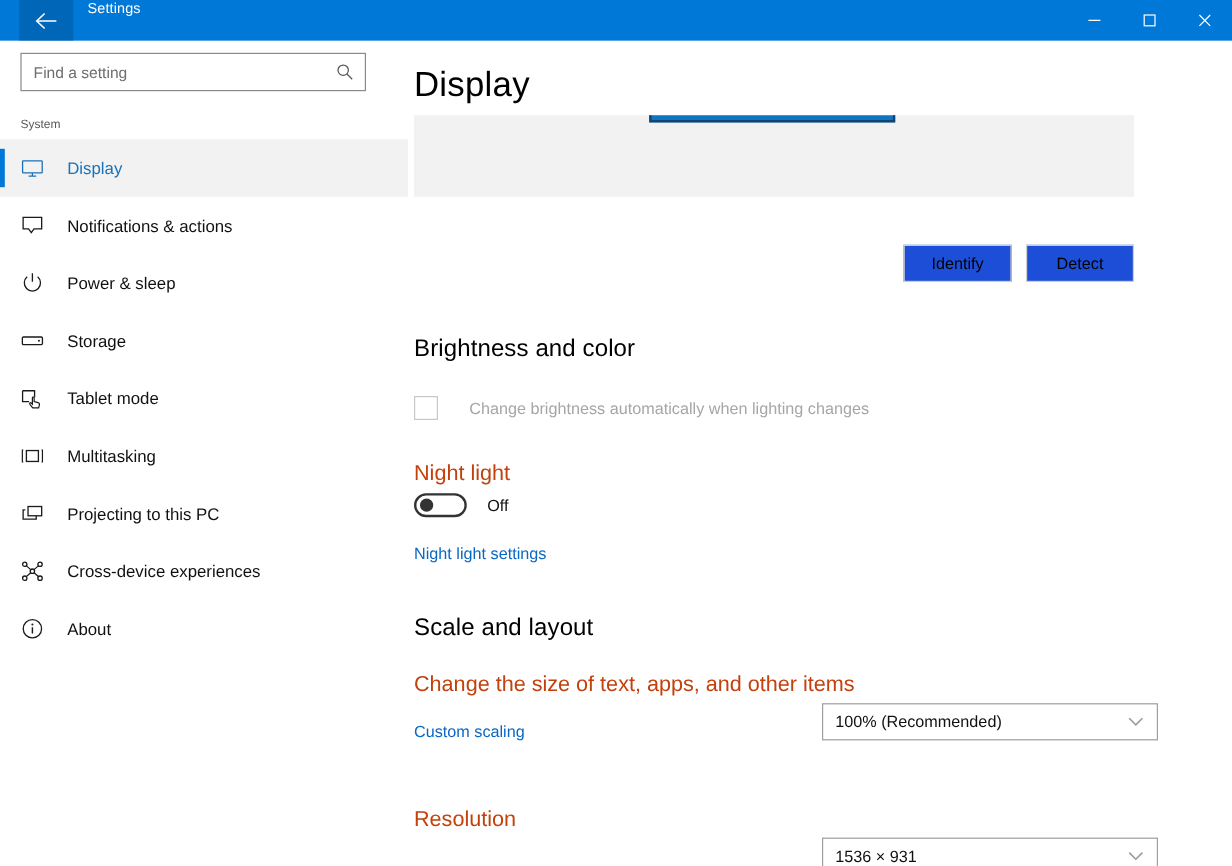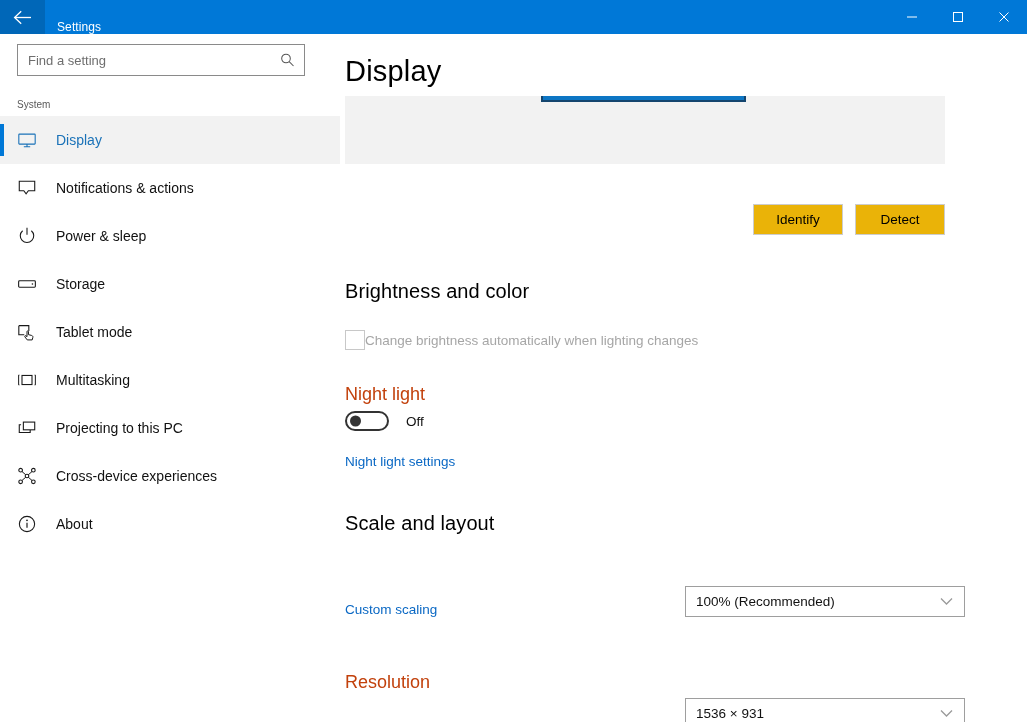--- a/index.html
+++ b/index.html
@@ -10,21 +10,21 @@
     font-family: "Liberation Sans", sans-serif;
     -webkit-font-smoothing: antialiased;
   }
   #app { position: relative; width: 1027px; height: 722px; background: #ffffff; }
 
   
   .titlebar {
     position: absolute; top: 0; left: 0;
     width: 1027px; height: 34px;
     background: #0078d7;
-    display: flex; align-items: flex-end;
+    display: flex; align-items: flex-start; padding-left: 16px;
   }
   .back-btn {
     width: 45px; height: 34px;
     background: #0067b8;
     display: flex; align-items: center; justify-content: center;
     cursor: pointer;
   }
   .back-btn svg { display: block; }
   .title-text {
     display: flex; align-items: center;
@@ -147,21 +147,21 @@
   }
   .btn-row {
     position: absolute;
     top: 170px; left: 5px;
     width: 600px;
     display: flex; justify-content: flex-end;
     gap: 12px;
   }
   .gbtn {
     min-width: 90px; height: 31px;
-    background: #eab308;
+    background: #1d4ed8;
     border: 1px solid #cccccc;
     font-family: "Liberation Sans", sans-serif;
     font-size: 13.5px;
     color: #000000;
     cursor: pointer;
     padding: 0 14px;
   }
 
   .sec-head {
     font-size: 20px;
@@ -176,21 +176,21 @@
   .check-row {
     position: absolute; top: 296px; left: 5px;
     display: flex; align-items: center;
   }
   .cbox {
     width: 20px; height: 20px;
     border: 1px solid #c8c8c8;
     background: #ffffff;
   }
   .check-label {
-    margin-left: 0;
+    margin-left: 26px;
     font-size: 13.5px;
     color: #a6a6a6;
   }
 
   .sub-label {
     font-size: 18px;
     color: #c2410c;
   }
   .nl-label { position: absolute; top: 350px; left: 5px; }
 
@@ -426,20 +426,21 @@
       <span class="toggle">
         <span class="knob"></span>
       </span>
       <span class="toggle-state">Off</span>
     </div>
 
     <a class="link nl-link">Night light settings</a>
 
     <div class="sec-head sec-scale">Scale and layout</div>
 
+    <div class="sub-label scale-label">Change the size of text, apps, and other items</div>
 
     <div class="combo combo-scale">
       <span class="combo-val">100% (Recommended)</span>
       <span class="combo-chev">
         <svg width="13" height="9" viewBox="0 0 13 9">
             <path d="M1 1.5 L6.5 7 L12 1.5" fill="none" stroke="currentColor" stroke-width="1.3"></path>
           </svg>
       </span>
     </div>
 

